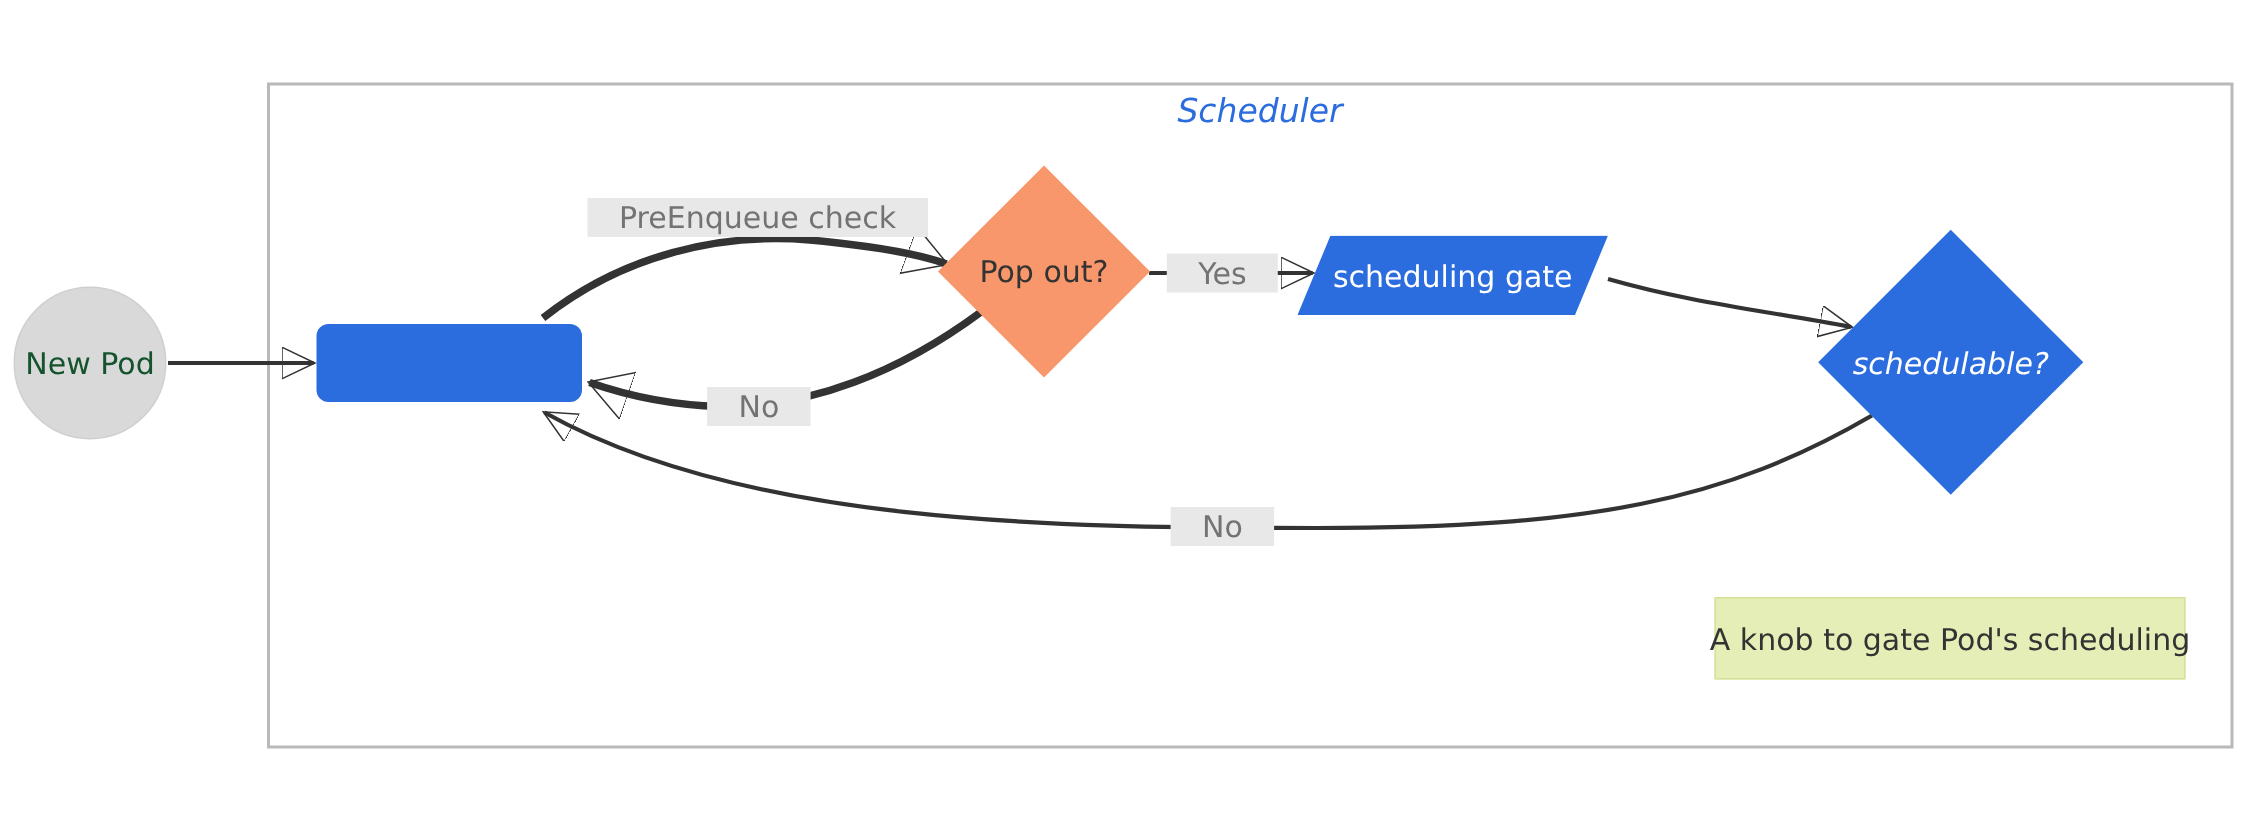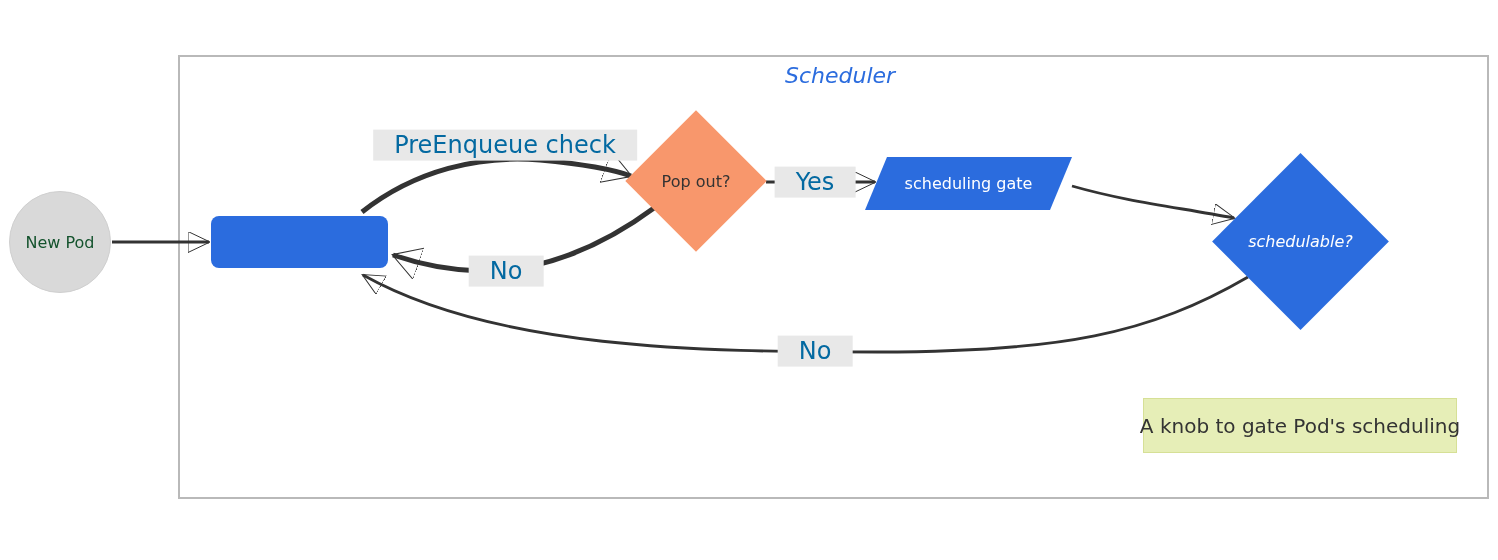--- a/index.html
+++ b/index.html
@@ -40,21 +40,21 @@
   svg.edges path { fill: none; stroke: #333333; }
   .edge-thin  { stroke-width: 2.8px; }
   .edge-thick { stroke-width: 5px; }
   .node { position: absolute; z-index: 2; }
   .node-label {
     position: absolute;
     z-index: 3;
     display: flex;
     align-items: center;
     justify-content: center;
-    font-size: 16px;
+    font-size: 20px;
     white-space: nowrap;
   }
   .circle-node {
     left: 9px; top: 191px;
     width: 102px; height: 102px;
     border-radius: 50%;
     background: #d9d9d9;
     border: 1px solid #cfcfcf;
   }
   .circle-label { left: 9px; top: 191px; width: 102px; height: 102px; color: #14532d; }
@@ -83,22 +83,22 @@
     left: 1238px; top: 179px;
     width: 125px; height: 125px;
     transform: rotate(45deg);
     background: #2b6cde;
   }
   .diamond-blue-label { left: 1238px; top: 179px; width: 125px; height: 125px; color: #ffffff; font-style: italic; }
   .edge-label {
     position: absolute;
     transform: translate(-50%, -50%);
     background: #e8e8e8;
-    color: #0369a1;
-    font-size: 24px;
+    color: #737373;
+    font-size: 20px;
     padding: 1px 21px;
     white-space: nowrap;
     z-index: 3;
     line-height: 1.2;
   }
   .lbl-preenqueue { left: 505px; top: 145px; }
   .lbl-yes        { left: 815px; top: 182px; }
   .lbl-no-popout  { left: 506px; top: 271px; }
   .lbl-no-long    { left: 815px; top: 351px; }
   .note-box {

